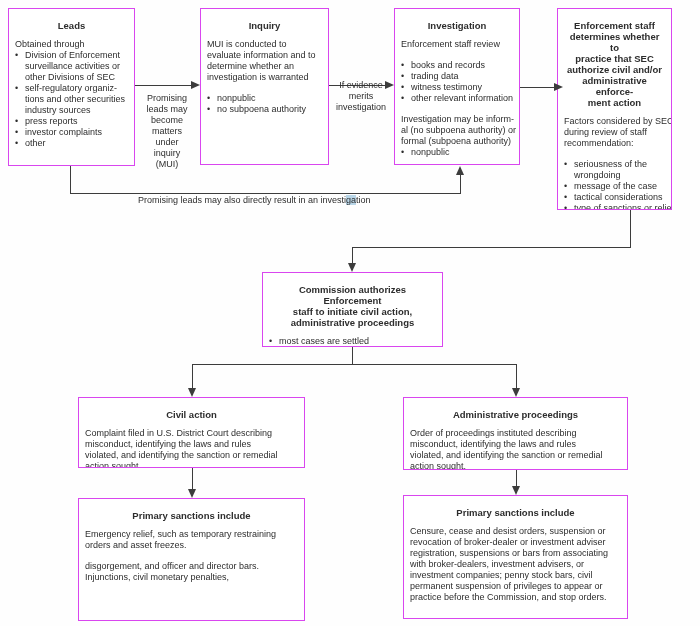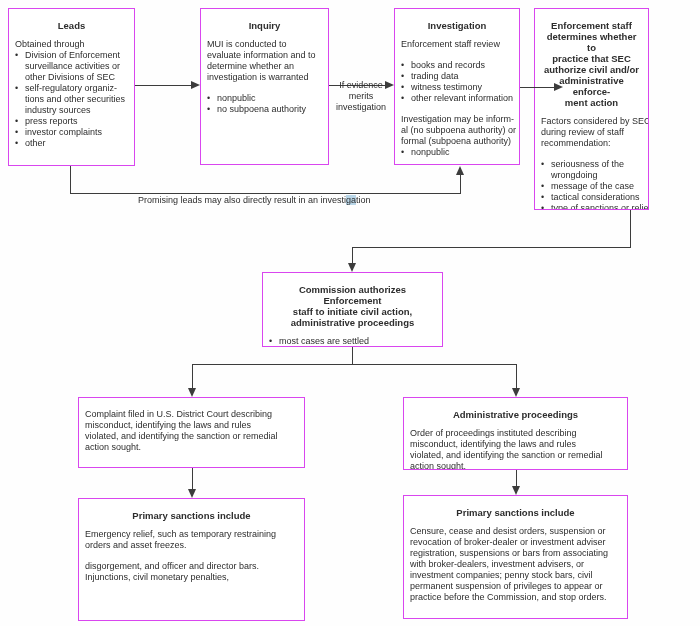--- a/index.html
+++ b/index.html
@@ -127,21 +127,21 @@
         <div class="ln">Investigation may be inform-</div>
         <div class="ln">al (no subpoena authority) or</div>
         <div class="ln">formal (subpoena authority)</div>
         <div class="bl">
           <span class="bu">•</span>
           <span class="tx">nonpublic</span>
         </div>
       </div>
   </div>
 
-  <div class="box" style="left:534px;top:8px;width:115px;height:202px;">
+  <div class="box" style="left:557px;top:8px;width:115px;height:202px;">
     <div class="box-title">
         <div>Enforcement staff</div>
         <div>determines whether to</div>
         <div>practice that SEC</div>
         <div>authorize civil and/or</div>
         <div>administrative enforce-</div>
         <div>ment action</div>
       </div>
     <div class="box-body">
         <div class="ln">Factors considered by SEC</div>
@@ -183,20 +183,23 @@
       </div>
     <div class="box-body">
         <div class="bl">
           <span class="bu">•</span>
           <span class="tx">most cases are settled</span>
         </div>
       </div>
   </div>
 
   <div class="box" style="left:78px;top:397px;width:227px;height:71px;">
+    <div class="box-title">
+        <div>Civil action</div>
+      </div>
     <div class="box-body">
         <div class="ln">Complaint filed in U.S. District Court describing</div>
         <div class="ln">misconduct, identifying the laws and rules</div>
         <div class="ln">violated, and identifying the sanction or remedial</div>
         <div class="ln">action sought.</div>
       </div>
   </div>
 
   <div class="box" style="left:403px;top:397px;width:225px;height:73px;">
     <div class="box-title">
@@ -276,20 +279,27 @@
 
   <div>
     <div class="vline" style="left:192px;top:468px;height:21px;"></div>
     <div class="ah down" style="left:188px;top:489px;"></div>
   </div>
   <div>
     <div class="vline" style="left:516px;top:470px;height:16px;"></div>
     <div class="ah down" style="left:512px;top:486px;"></div>
   </div>
 
+  <div class="flow-label" style="left:134px;top:93px;width:66px;">Promising
+leads may
+become
+matters
+under
+inquiry
+(MUI)</div>
 
   <div class="flow-label" style="left:326px;top:80px;width:70px;">If evidence
 merits
 investigation</div>
 
   <div class="inline-label" style="left:138px;top:195px;">
     <span>Promising leads may also directly result in an investi</span><span class="hl">ga</span><span>tion</span>
   </div>
 
 </div>

